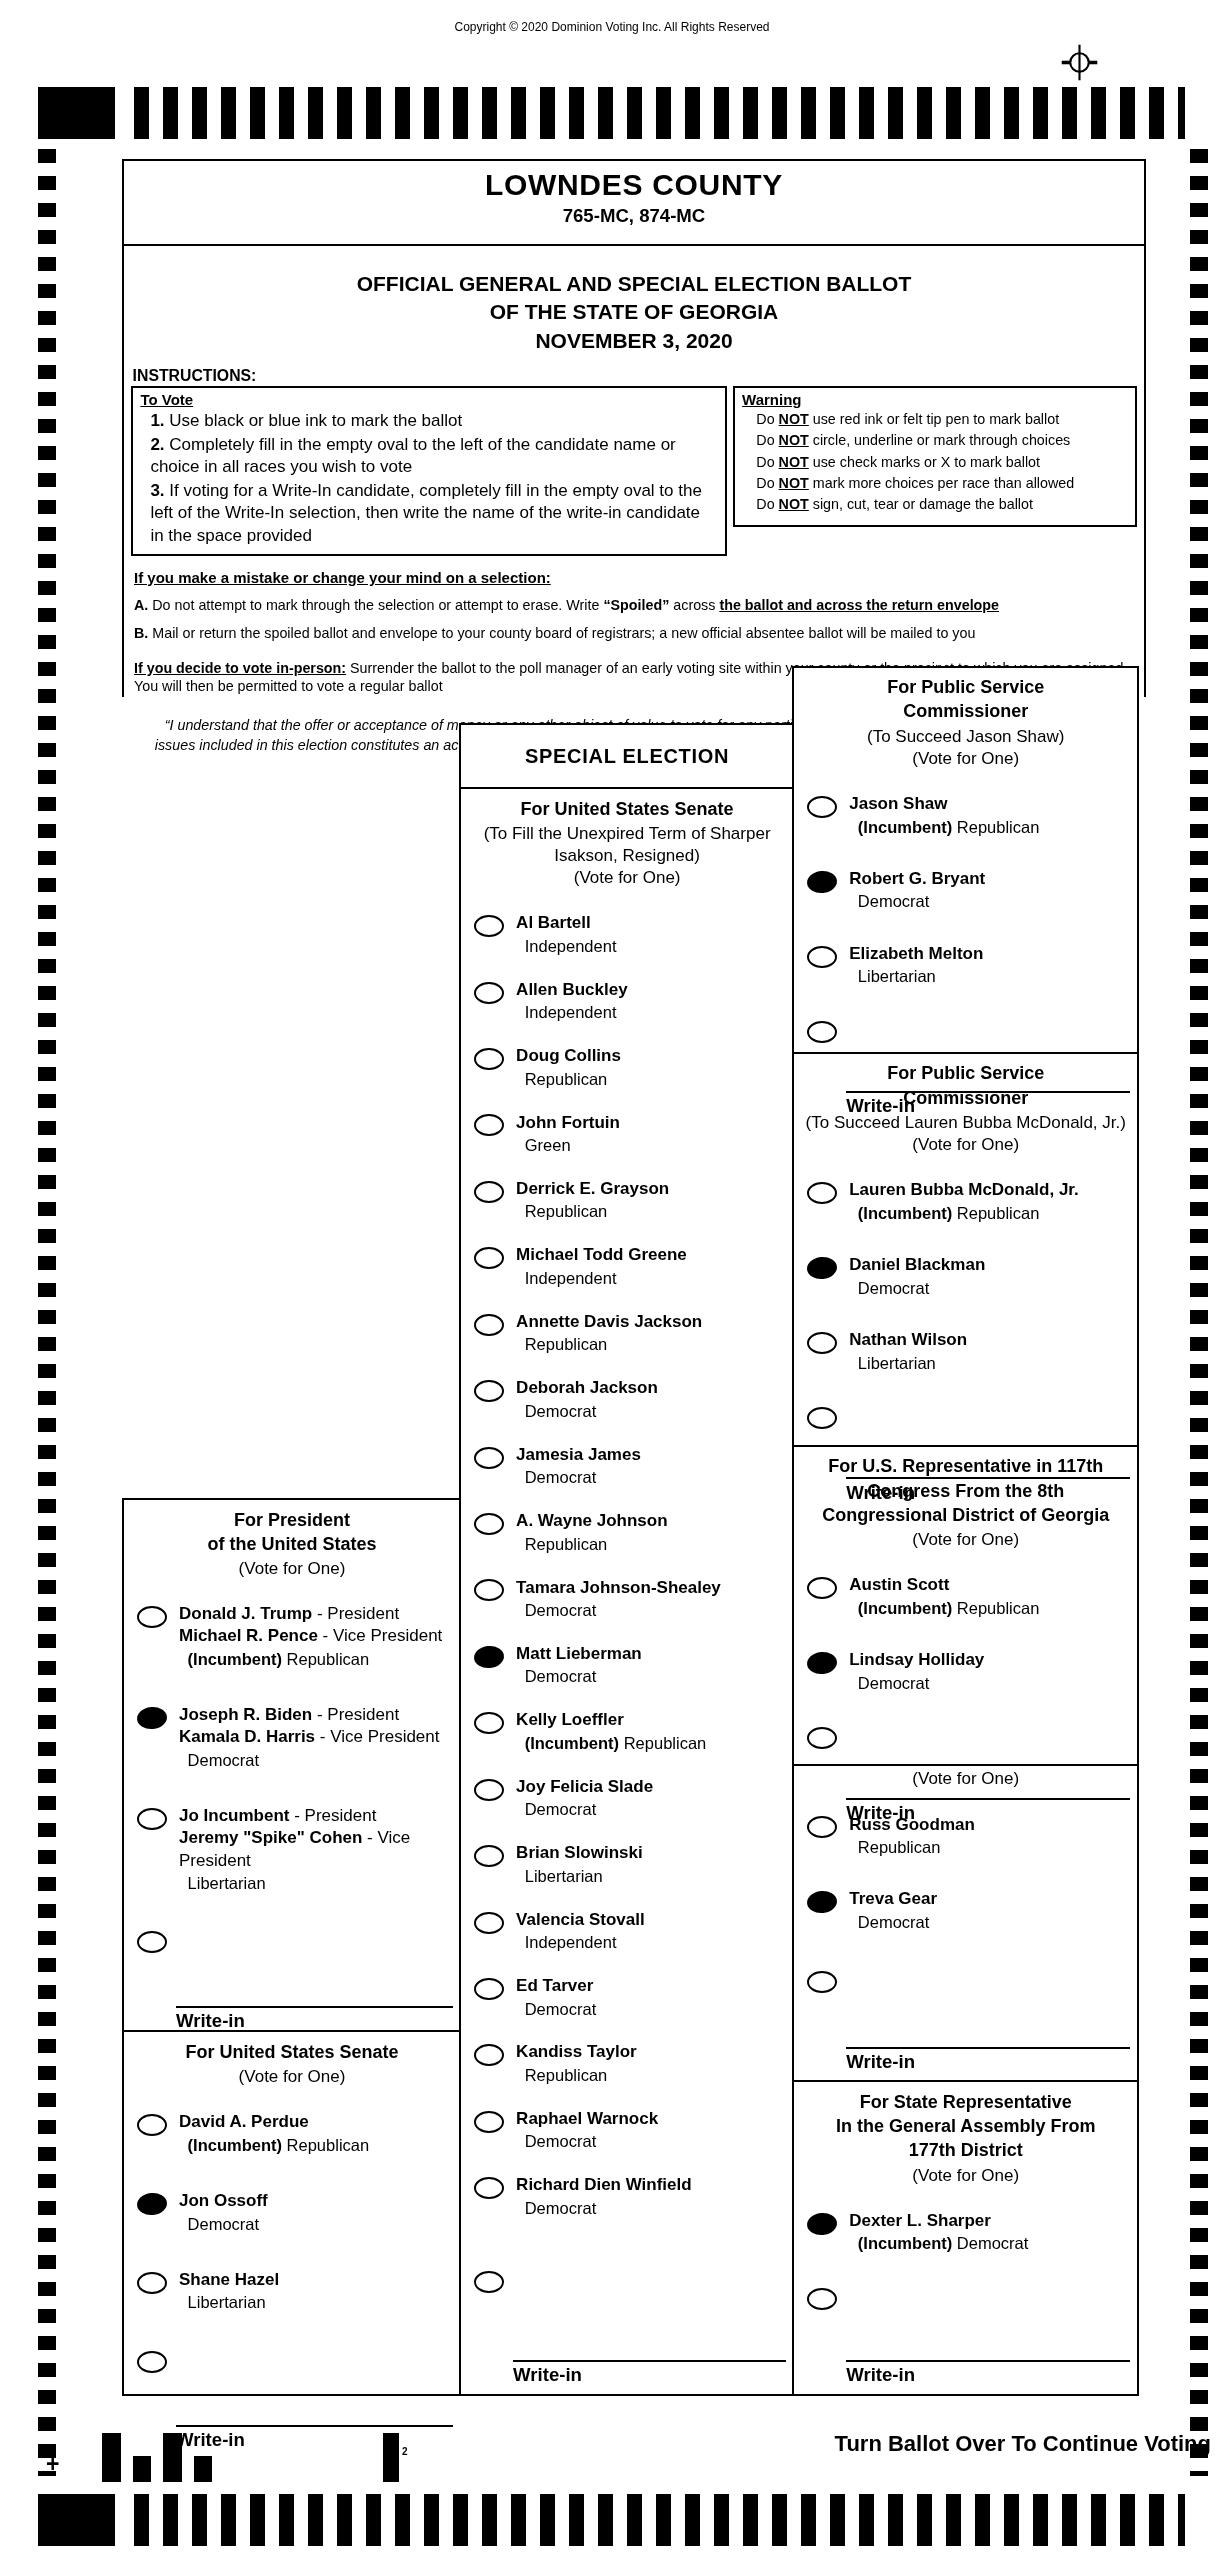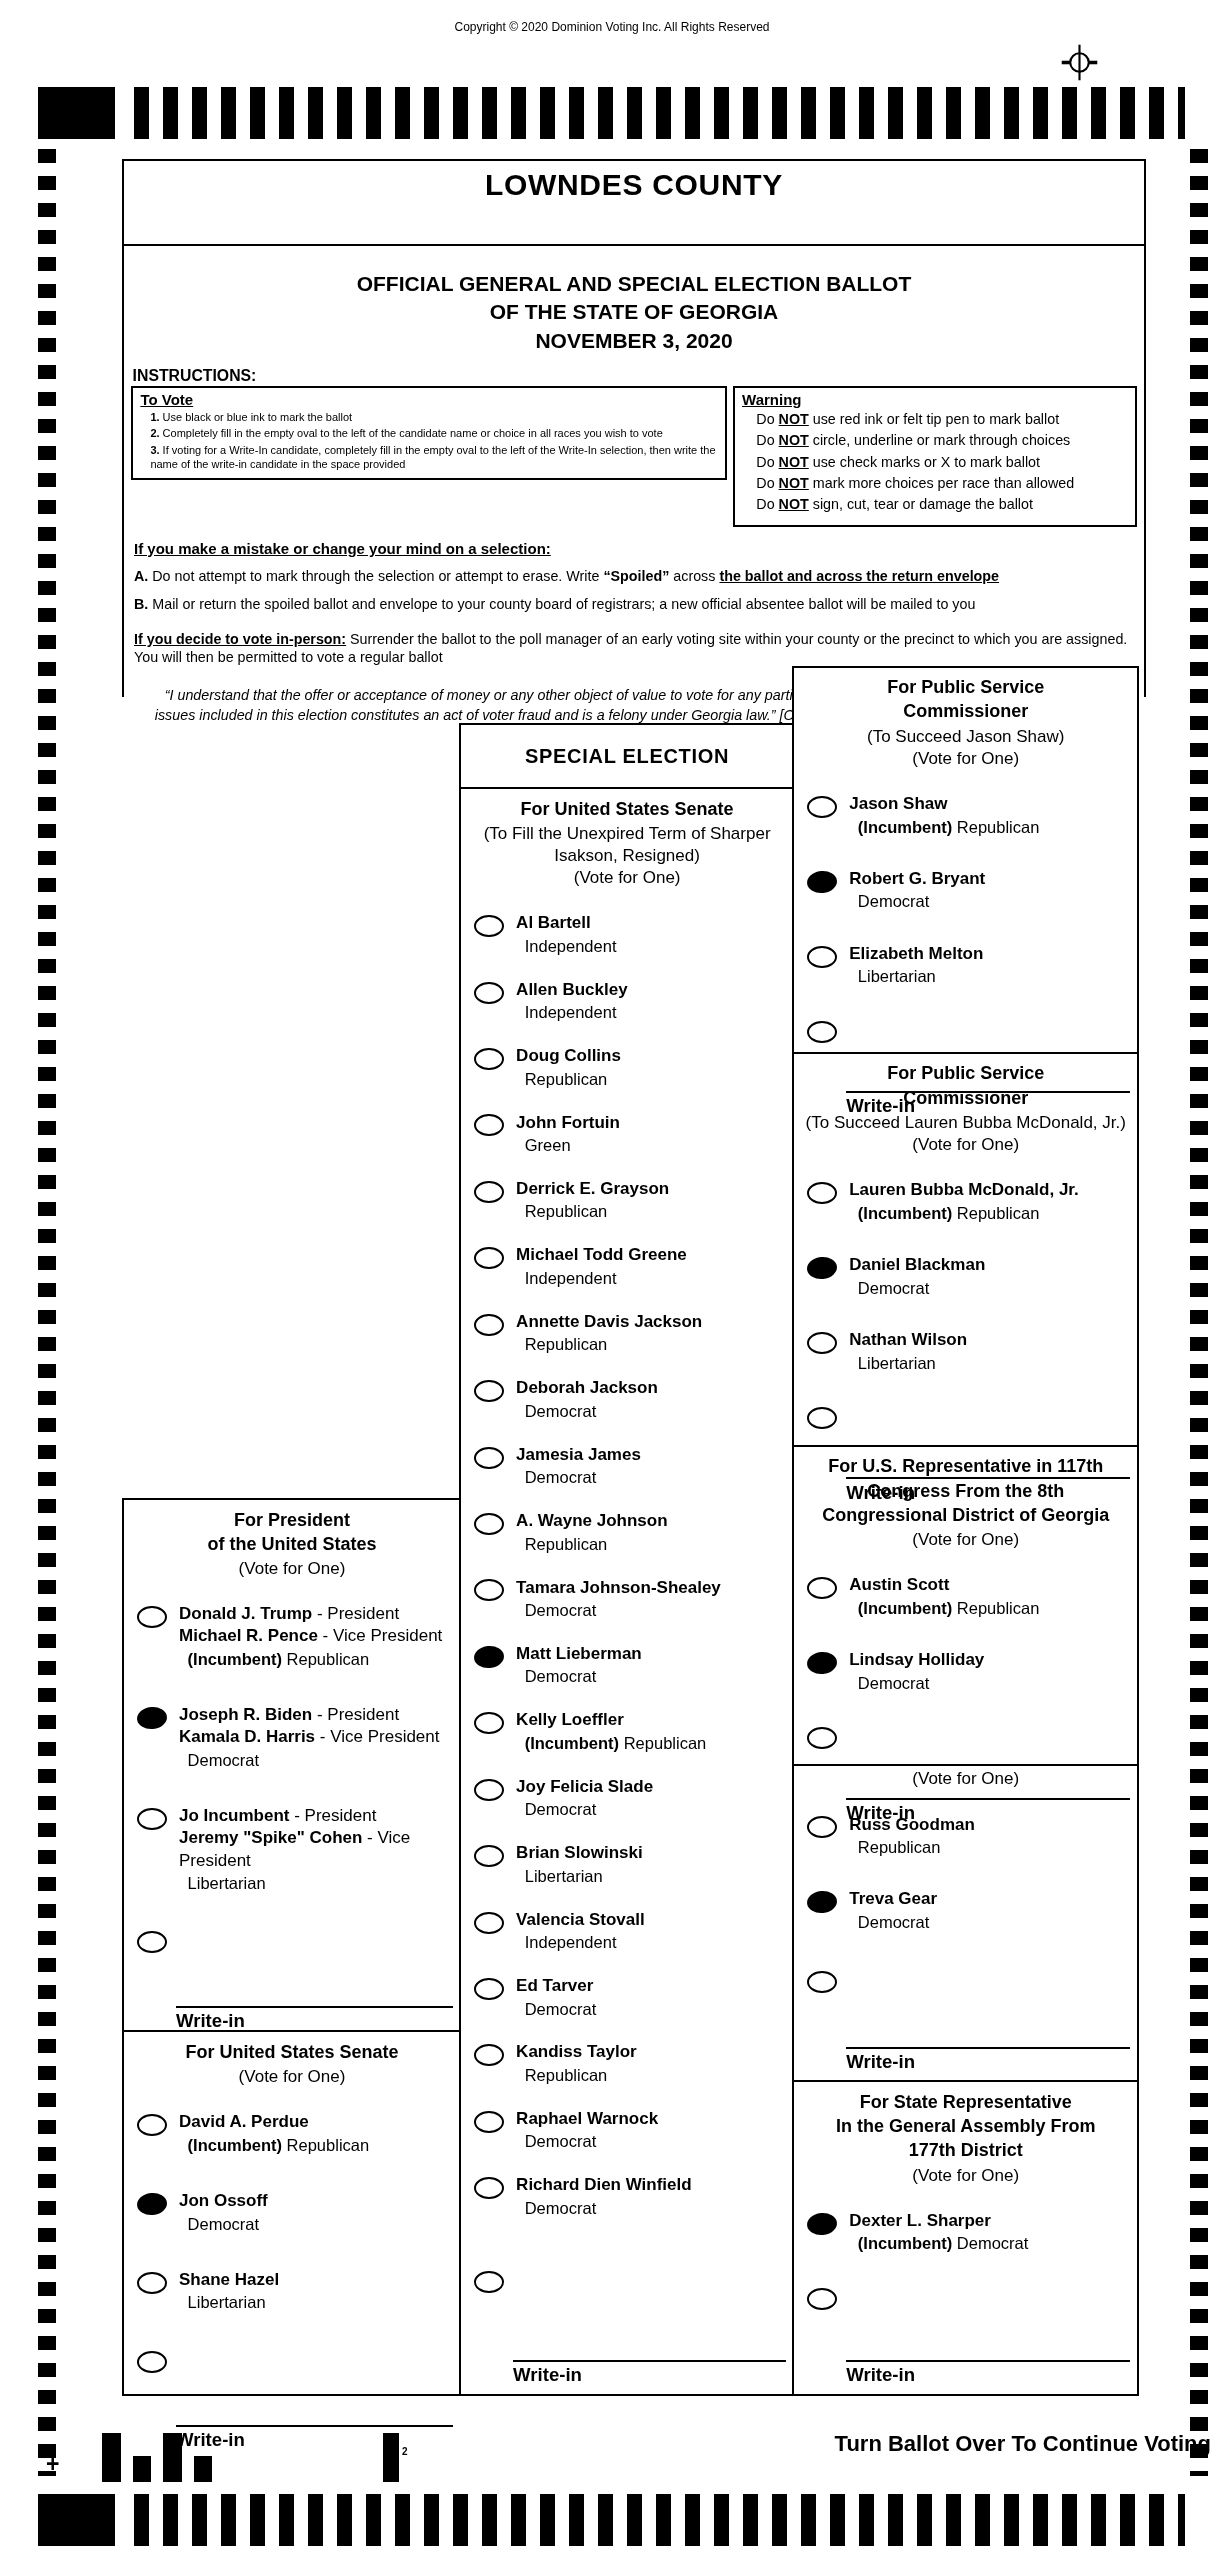--- a/index.html
+++ b/index.html
@@ -37,21 +37,21 @@
       border-left:2.9px solid #000;border-right:2.9px solid #000;box-sizing:border-box;}
   .ballot-type{font-size:27px;font-weight:bold;text-align:center;margin-top:15.8px;}
   .election-title{font-size:21px;font-weight:bold;text-align:center;margin-top:24px;
       white-space:pre-line;line-height:1.35;}
   .instructions-label{font-size:15.8px;font-weight:bold;margin:11.5px 0 0 8.6px;}
 
   .inst-row{display:flex;gap:5.7px;padding:1.4px 7.2px 0 7.2px;align-items:flex-start;}
   .tovote-box{flex:1.5;border:2.9px solid #000;padding:2.9px 8.6px 7.2px 7.2px;box-sizing:border-box;}
   .warn-box{flex:1;border:2.9px solid #000;padding:2.9px 8.6px 10px 7.2px;box-sizing:border-box;}
   .inst-h{font-size:15px;font-weight:bold;text-decoration:underline;}
-  .inst-item{font-size:11px;margin:2.1px 0 0 10px;line-height:1.3;}
+  .inst-item{font-size:17px;margin:2.1px 0 0 10px;line-height:1.3;}
   .inst-item .num{font-weight:bold;}
   .warn-item{font-size:14.3px;margin:2.1px 0 0 14.3px;line-height:1.35;}
   .warn-item .not{font-weight:bold;text-decoration:underline;}
 
   .mistake-h{font-size:15px;font-weight:bold;text-decoration:underline;margin:13px 0 0 10px;}
   .mistake-item{font-size:14.3px;margin:10px 10px 0 10px;line-height:1.3;}
   .mistake-item .lead{font-weight:bold;}
   .bold{font-weight:bold;}
   .bold-u{font-weight:bold;text-decoration:underline;}
   .inperson{font-size:14.3px;margin:15.8px 10px 0 10px;line-height:1.3;}
@@ -114,20 +114,21 @@
   <div class="timing-row timing-top">
     <div class="tm-block"></div>
     <div class="tm-bars"></div>
   </div>
 
   <div class="timing-col timing-left"></div>
   <div class="timing-col timing-right"></div>
 
   <div class="header-box">
     <div class="county">LOWNDES COUNTY</div>
+    <div class="codes">765-MC, 874-MC</div>
   </div>
 
   <div class="title-sec">
     <div class="election-title">OFFICIAL GENERAL AND SPECIAL ELECTION BALLOT
 OF THE STATE OF GEORGIA
 NOVEMBER 3, 2020</div>
     <div class="instructions-label">INSTRUCTIONS:</div>
 
     <div class="inst-row">
       <div class="tovote-box">

